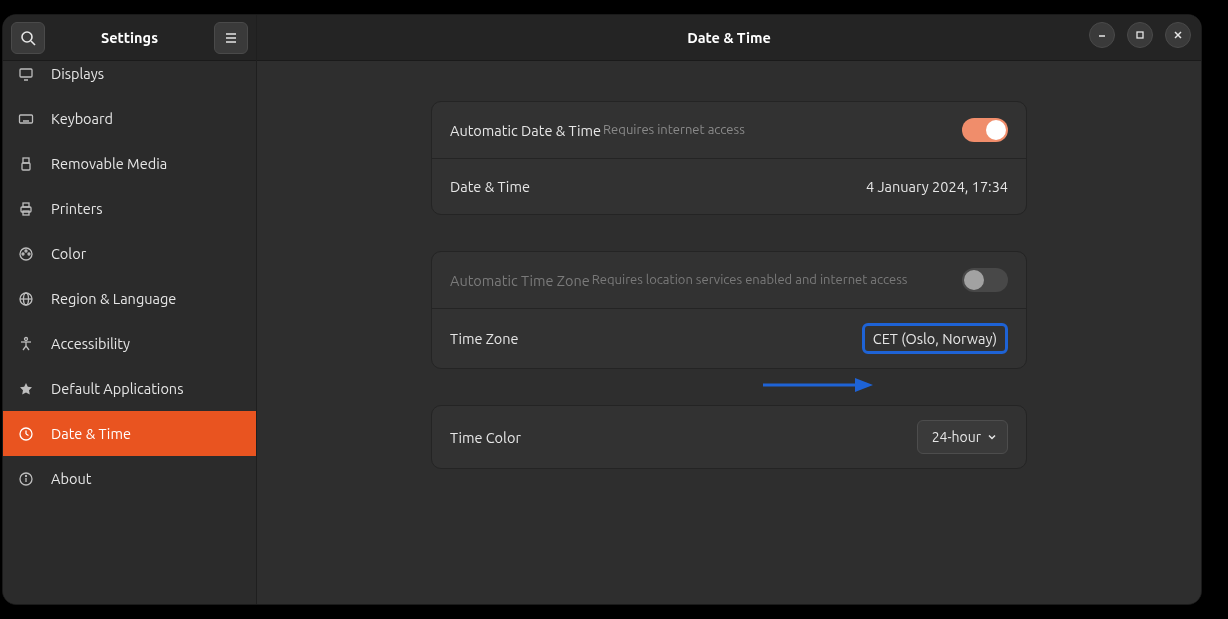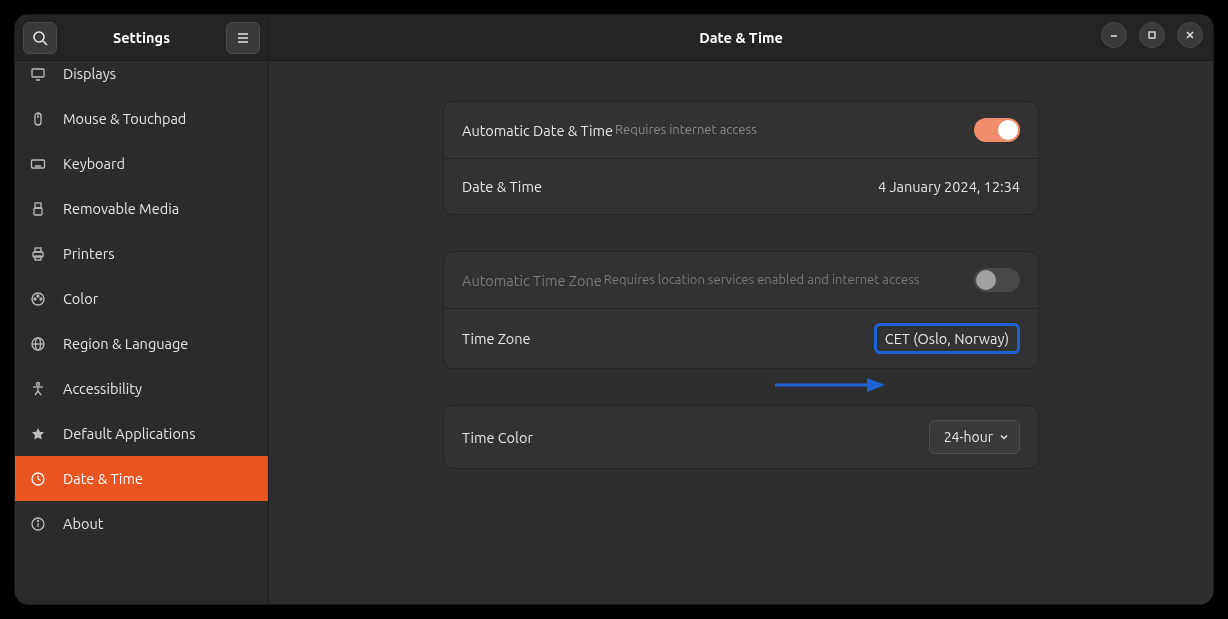--- a/index.html
+++ b/index.html
@@ -1,18 +1,18 @@
 <!DOCTYPE html>
 <html><head>
 <meta charset="utf-8">
 <style>
   * { box-sizing: border-box; margin: 0; padding: 0; font-family: Ubuntu, "Segoe UI", sans-serif; }
   body { background: #000; width: 1228px; height: 619px; overflow: hidden; }
   .window {
-    position: absolute; left: 14px; top: 14px; width: 1200px; height: 591px;
+    position: absolute; left: 2px; top: 14px; width: 1200px; height: 591px;
     background: #2b2b2b; border-radius: 14px; overflow: hidden; display: flex;
     border: 1px solid #1a1a1a;
   }
   .sidebar { width: 254px; background: #2b2b2b; display: flex; flex-direction: column; border-right: 1px solid #1f1f1f; }
   .sidebar-header {
     height: 46px; display: flex; align-items: center; padding: 0 8px; gap: 8px;
     background: #242424; border-bottom: 1px solid #1a1a1a;
   }
   .icon-btn {
     width: 34px; height: 32px; border-radius: 6px; background: #3a3a3a;
@@ -108,29 +108,20 @@
     </div>
     <div class="sidebar-list">
       <div class="sidebar-item cut">
         <span class="sb-icon">
             <svg width="16" height="16" viewBox="0 0 16 16" fill="none" stroke="currentColor" stroke-width="1.3">
               <rect x="2" y="3" width="12" height="8" rx="1"></rect>
               <line x1="6" y1="14" x2="10" y2="14"></line>
             </svg>
           </span>
         <span>Displays</span>
-      </div>
-      <div class="sidebar-item">
-        <span class="sb-icon">
-            <svg width="16" height="16" viewBox="0 0 16 16" fill="none" stroke="currentColor" stroke-width="1.3">
-              <rect x="5" y="2" width="6" height="12" rx="3"></rect>
-              <line x1="8" y1="2" x2="8" y2="7"></line>
-            </svg>
-          </span>
-        <span>Mouse &amp; Touchpad</span>
       </div>
       <div class="sidebar-item">
         <span class="sb-icon">
             <svg width="16" height="16" viewBox="0 0 16 16" fill="none" stroke="currentColor" stroke-width="1.3">
               <rect x="1.5" y="4" width="13" height="8" rx="1"></rect>
               <line x1="4" y1="7" x2="4" y2="7"></line>
               <line x1="7" y1="7" x2="7" y2="7"></line>
               <line x1="10" y1="7" x2="10" y2="7"></line>
               <line x1="5" y1="10" x2="11" y2="10"></line>
             </svg>
@@ -256,21 +247,21 @@
           <div class="row-labels">
             <span class="row-title">Automatic Date &amp; Time</span>
             <span class="row-sub">Requires internet access</span>
           </div>
           <div class="switch on">
               <div class="knob"></div>
             </div>
         </div>
         <div class="row">
           <span class="row-title">Date &amp; Time</span>
-          <span class="row-value">4 January 2024, 12:34</span>
+          <span class="row-value">4 January 2024, 17:34</span>
         </div>
       </div>
 
       <div class="group">
         <div class="row row-disabled">
           <div class="row-labels">
             <span class="row-title">Automatic Time Zone</span>
             <span class="row-sub">Requires location services enabled and internet access</span>
           </div>
           <div class="switch disabled">

